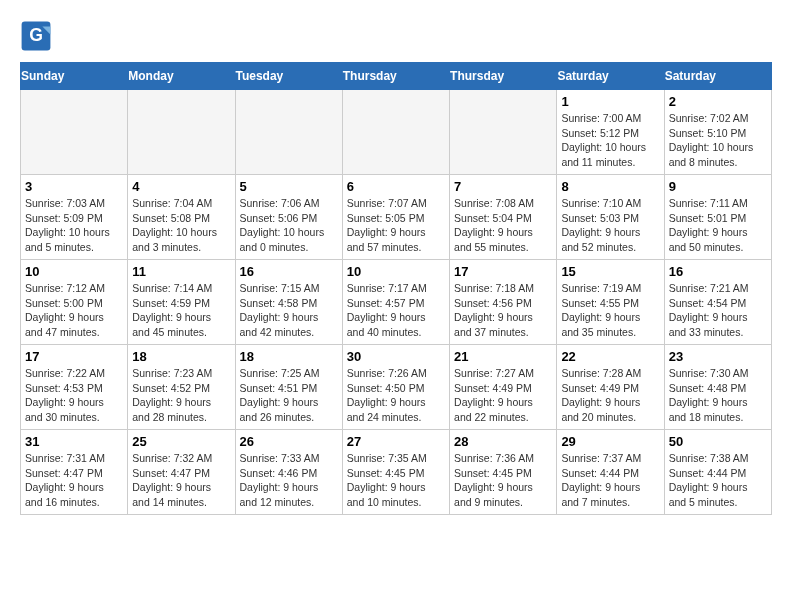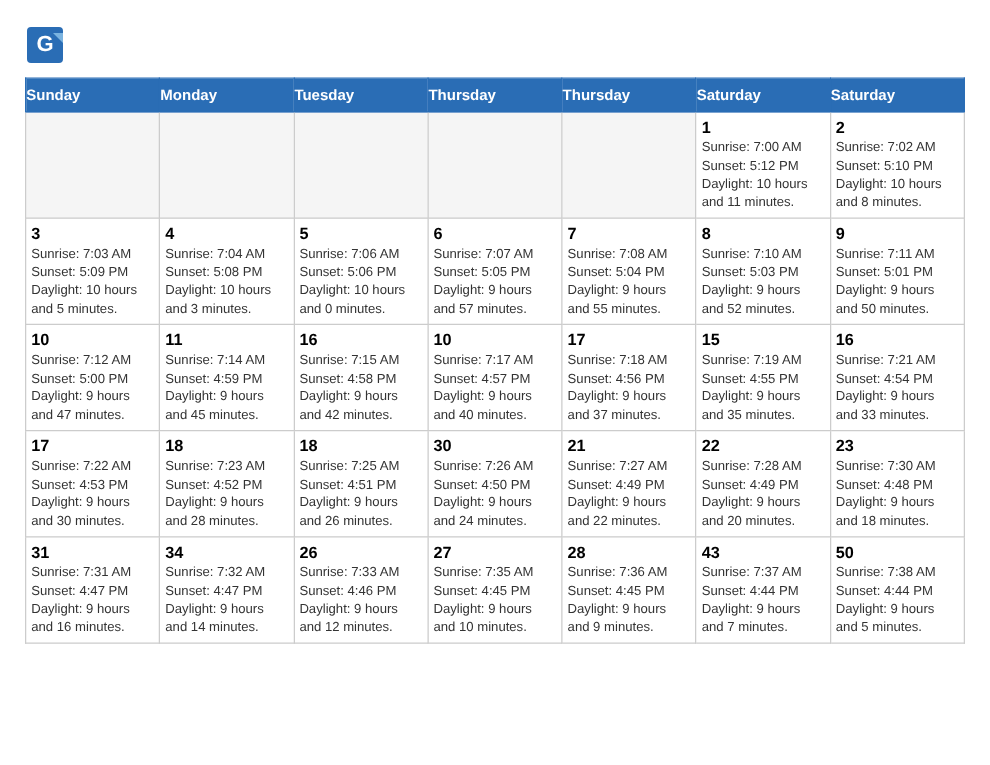--- a/index.html
+++ b/index.html
@@ -223,37 +223,37 @@
           <span class="day-num">23</span>
           <div class="day-info">Sunrise: 7:30 AM<br>Sunset: 4:48 PM<br>Daylight: 9 hours and 18 minutes.</div>
         </td>
       </tr>
       <tr class="week-row">
         <td>
           <span class="day-num">31</span>
           <div class="day-info">Sunrise: 7:31 AM<br>Sunset: 4:47 PM<br>Daylight: 9 hours and 16 minutes.</div>
         </td>
         <td>
-          <span class="day-num">34</span>
+          <span class="day-num">25</span>
           <div class="day-info">Sunrise: 7:32 AM<br>Sunset: 4:47 PM<br>Daylight: 9 hours and 14 minutes.</div>
         </td>
         <td>
           <span class="day-num">26</span>
           <div class="day-info">Sunrise: 7:33 AM<br>Sunset: 4:46 PM<br>Daylight: 9 hours and 12 minutes.</div>
         </td>
         <td>
           <span class="day-num">27</span>
           <div class="day-info">Sunrise: 7:35 AM<br>Sunset: 4:45 PM<br>Daylight: 9 hours and 10 minutes.</div>
         </td>
         <td>
           <span class="day-num">28</span>
           <div class="day-info">Sunrise: 7:36 AM<br>Sunset: 4:45 PM<br>Daylight: 9 hours and 9 minutes.</div>
         </td>
         <td>
-          <span class="day-num">43</span>
+          <span class="day-num">29</span>
           <div class="day-info">Sunrise: 7:37 AM<br>Sunset: 4:44 PM<br>Daylight: 9 hours and 7 minutes.</div>
         </td>
         <td>
           <span class="day-num">50</span>
           <div class="day-info">Sunrise: 7:38 AM<br>Sunset: 4:44 PM<br>Daylight: 9 hours and 5 minutes.</div>
         </td>
       </tr>
     </tbody>
 </table>
 

